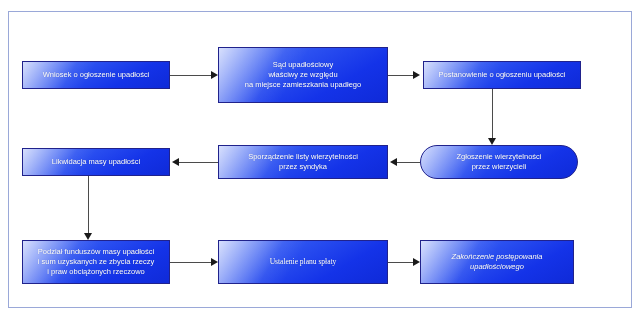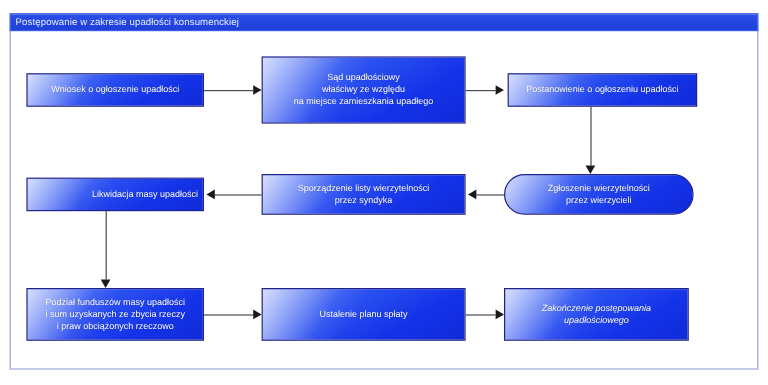--- a/index.html
+++ b/index.html
@@ -102,57 +102,56 @@
     border-top: 7px solid #1a1a1a;
   }
 </style>
 </head>
 <body>
 
 <div id="canvas">
 
   <div id="diagram-frame"></div>
 
-  <div id="diagram-title-bar">Postępowanie w zakresie upadłości konsumenckiej</div>
 
   <div class="node" style="left:218px; top:47px; width:170px; height:56px;">
     <span class="node-label">Sąd upadłościowy
 właściwy ze względu
 na miejsce zamieszkania upadłego</span>
   </div>
 
   <div class="node" style="left:22px; top:61px; width:148px; height:28px;">
     <span class="node-label">Wniosek o ogłoszenie upadłości</span>
   </div>
 
   <div class="node" style="left:423px; top:61px; width:158px; height:28px;">
     <span class="node-label">Postanowienie o ogłoszeniu upadłości</span>
   </div>
 
-  <div class="node" style="left:22px; top:148px; width:148px; height:28px;justify-content:flex-end;">
+  <div class="node" style="left:22px; top:148px; width:148px; height:28px;">
     <span class="node-label">Likwidacja masy upadłości</span>
   </div>
 
   <div class="node" style="left:218px; top:145px; width:170px; height:34px;">
     <span class="node-label">Sporządzenie listy wierzytelności
 przez syndyka</span>
   </div>
 
   <div class="node" style="left:420px; top:145px; width:158px; height:34px;border-radius:17px;">
     <span class="node-label">Zgłoszenie wierzytelności
 przez wierzycieli</span>
   </div>
 
   <div class="node" style="left:22px; top:240px; width:148px; height:44px;">
     <span class="node-label">Podział funduszów masy upadłości
 i sum uzyskanych ze zbycia rzeczy
 i praw obciążonych rzeczowo</span>
   </div>
 
-  <div class="node" style="left:218px; top:240px; width:170px; height:44px;">
+  <div class="node" style="left:218px; top:240px; width:170px; height:44px;font-family:Liberation Serif, serif;">
     <span class="node-label">Ustalenie planu spłaty</span>
   </div>
 
   <div class="node" style="left:420px; top:240px; width:154px; height:44px;font-style:italic;">
     <span class="node-label">Zakończenie postępowania
 upadłościowego</span>
   </div>
 
   <div class="conn conn-h" style="left:170px; top:75px; width:41px;"></div>
   <div class="arrow arrow-right" style="left:211px; top:71px;"></div>

